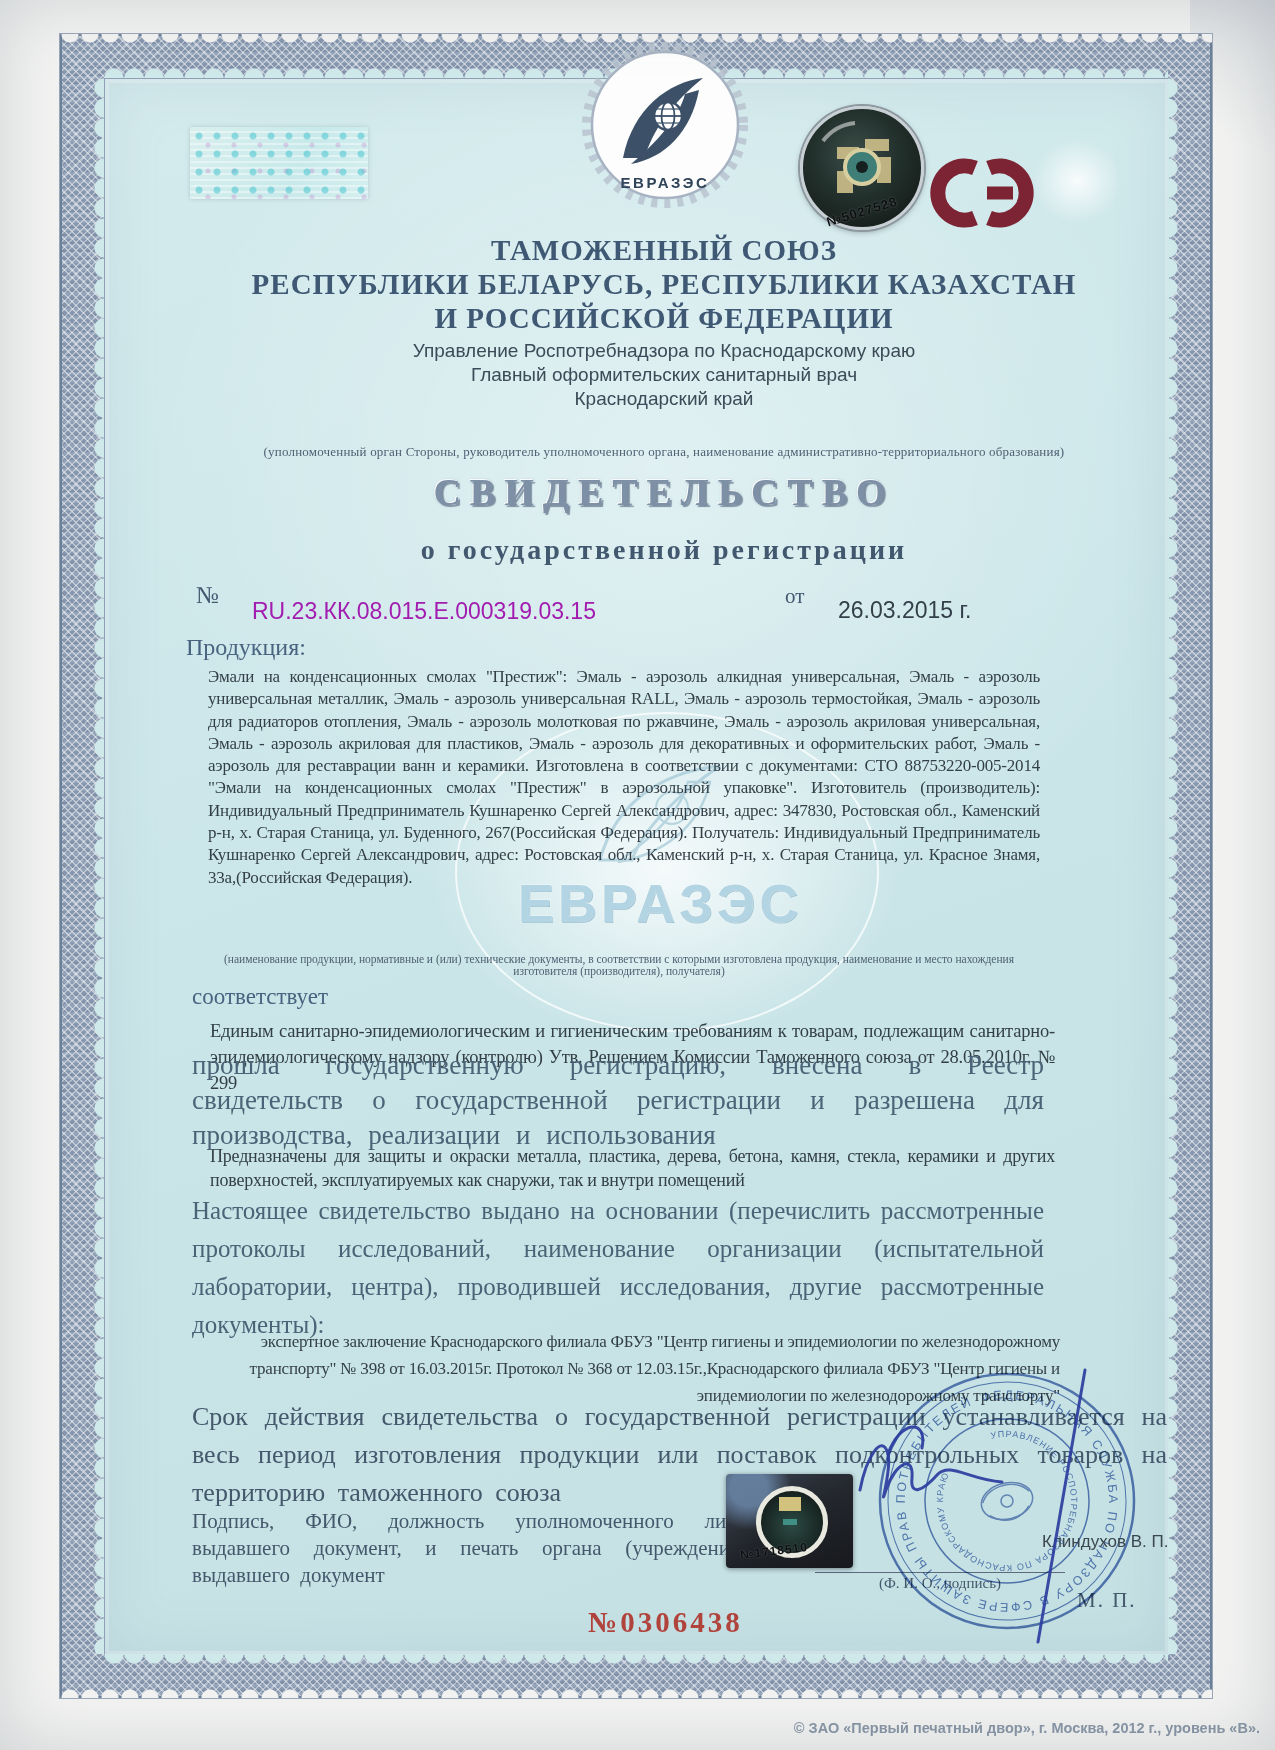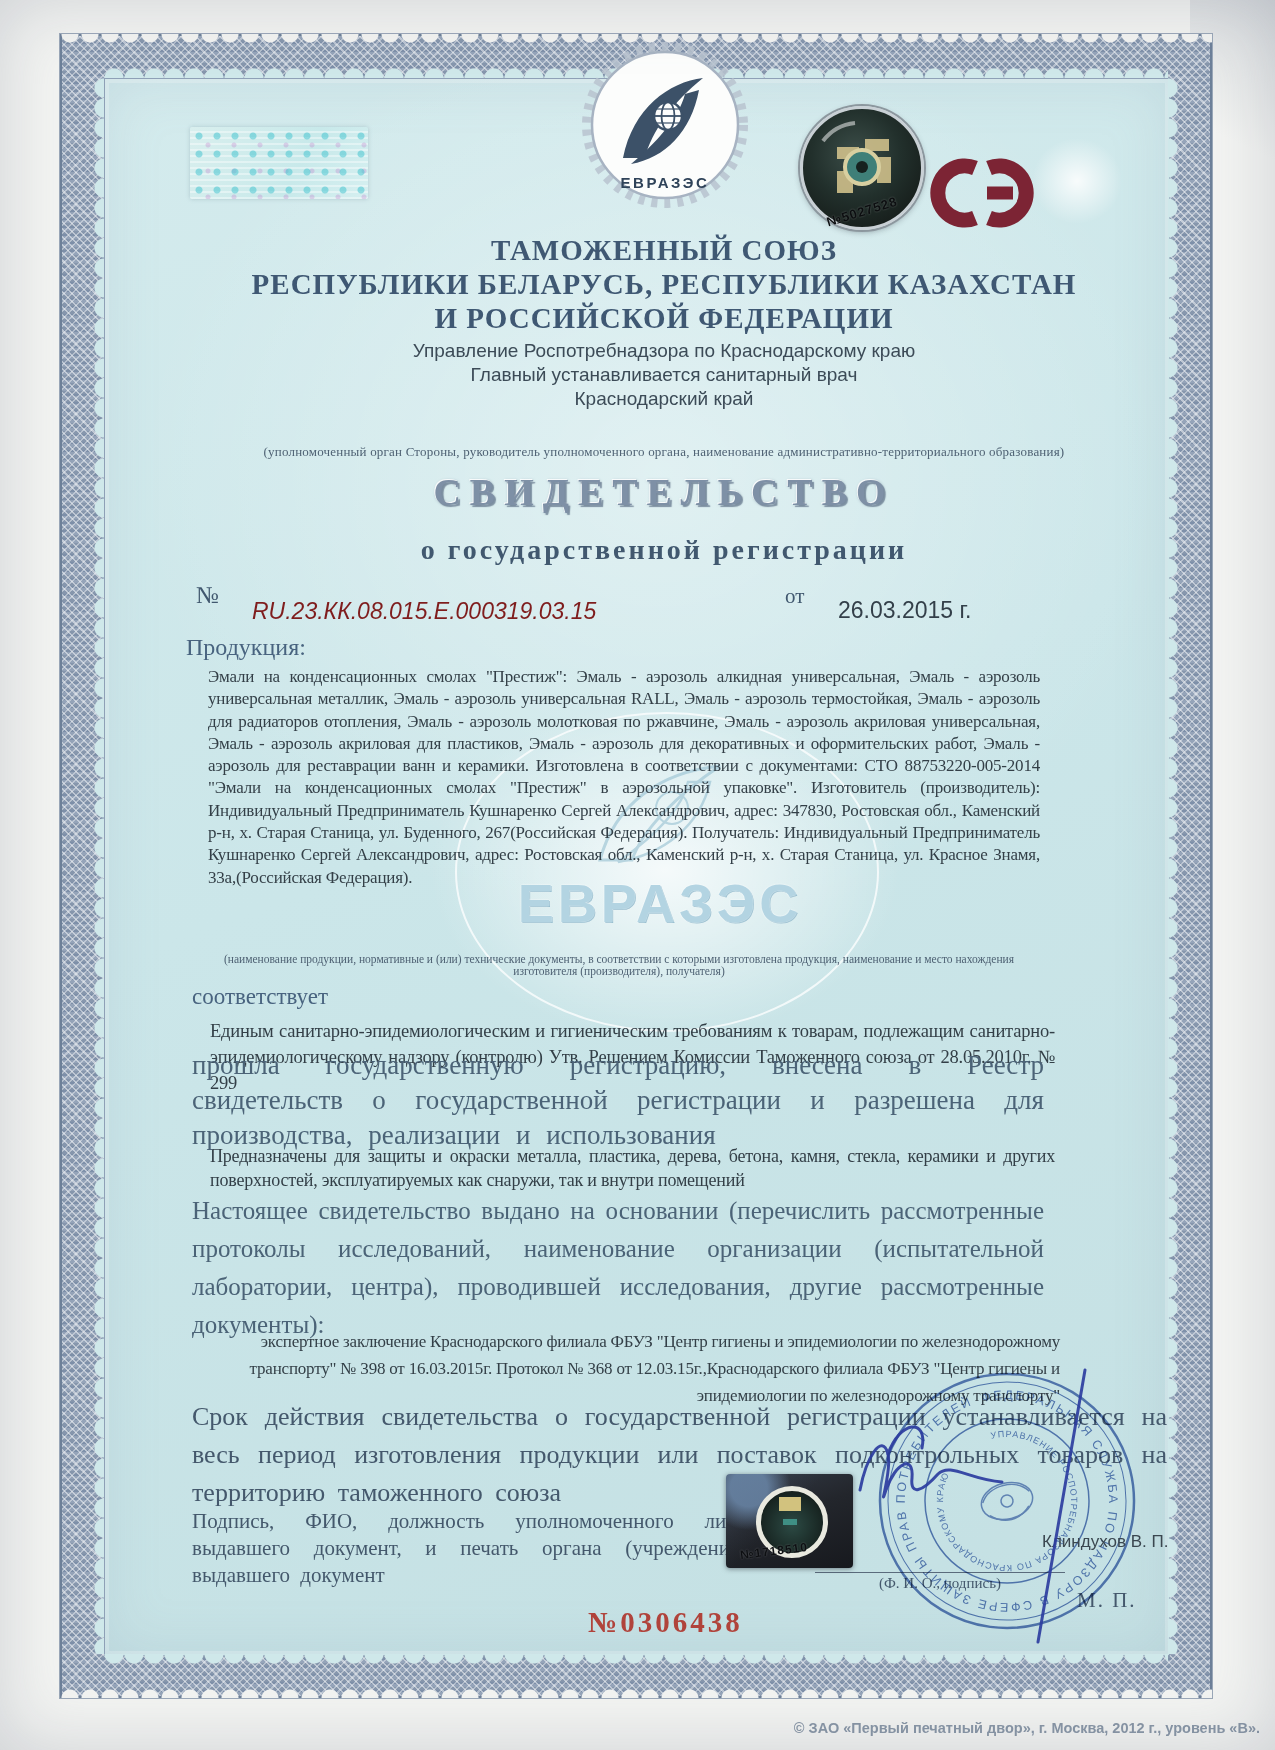--- a/index.html
+++ b/index.html
@@ -51,21 +51,21 @@
   .title1{top:234px;font-size:29px;letter-spacing:1px;}
   .title2{top:268px;font-size:29px;letter-spacing:1px;}
   .title3{top:302px;font-size:29px;letter-spacing:1px;}
   .auth{font-family:"Liberation Sans","DejaVu Sans",sans-serif;font-weight:normal;color:#3c4b57;font-size:19px;}
   .auth1{top:340px;}.auth2{top:364px;}.auth3{top:388px;}
   .auth-note{top:444px;font-weight:normal;font-size:13px;color:#4e6173;letter-spacing:.2px;}
   .doc-title{top:470px;font-size:38px;letter-spacing:9px;color:#7e90a6;
     text-shadow:2px 2px 1px rgba(82,100,124,.65),-1px -1px 0 rgba(255,255,255,.85),0 0 3px rgba(90,110,135,.4);}
   .doc-sub{top:534px;font-size:28px;letter-spacing:3px;color:#41586f;}
   .num-label{left:196px;top:582px;font-size:24px;color:#41586f;z-index:7;}
-  .num-value{left:252px;top:598px;font-family:"Liberation Sans",sans-serif;font-size:23px;color:#7f1d1d;z-index:7;font-style:italic;}
+  .num-value{left:252px;top:598px;font-family:"Liberation Sans",sans-serif;font-size:23px;color:#a21caf;z-index:7;}
   .date-label{left:785px;top:584px;font-size:21px;color:#41586f;z-index:7;}
   .date-value{left:838px;top:597px;font-family:"Liberation Sans",sans-serif;font-size:23px;color:#333f49;z-index:7;}
   
   .sec-label{font-size:24px;color:#48637f;z-index:7;}
   .p-sans{font-family:Liberation Serif, serif;color:#333f47;text-align:justify;letter-spacing:-.2px;z-index:7;}
   .p-serif{color:#4b6377;text-align:justify;z-index:7;}
   .prod-label{left:186px;top:634px;}
   .prod-text{left:208px;top:666px;width:832px;font-size:17px;line-height:22.3px;}
   .prod-note{left:192px;top:953px;width:854px;font-size:11.5px;color:#4e6173;text-align:center;z-index:7;}
   .comp-label{left:192px;top:984px;font-size:23px;}
@@ -157,21 +157,21 @@
     <path d="M50,22 A27,27 0 1 0 50,72" fill="none" stroke="#7c2434" stroke-width="15"></path>
     <path d="M64,22 A27,27 0 1 1 64,72" fill="none" stroke="#7c2434" stroke-width="15"></path>
     <line x1="62" y1="47" x2="88" y2="47" stroke="#7c2434" stroke-width="13"></line>
   </svg>
   <div class="abs glare"></div>
 
   <div class="abs t-center title1">ТАМОЖЕННЫЙ СОЮЗ</div>
   <div class="abs t-center title2">РЕСПУБЛИКИ БЕЛАРУСЬ, РЕСПУБЛИКИ КАЗАХСТАН</div>
   <div class="abs t-center title3">И РОССИЙСКОЙ ФЕДЕРАЦИИ</div>
   <div class="abs t-center auth auth1">Управление Роспотребнадзора по Краснодарскому краю</div>
-  <div class="abs t-center auth auth2">Главный устанавливается санитарный врач</div>
+  <div class="abs t-center auth auth2">Главный оформительских санитарный врач</div>
   <div class="abs t-center auth auth3">Краснодарский край</div>
   <div class="abs t-center auth-note">(уполномоченный орган Стороны, руководитель уполномоченного органа, наименование административно-территориального образования)</div>
 
   <div class="abs t-center doc-title">СВИДЕТЕЛЬСТВО</div>
   <div class="abs t-center doc-sub">о государственной регистрации</div>
 
   <div class="abs num-label">№</div>
   <div class="abs num-value">RU.23.КК.08.015.Е.000319.03.15</div>
   <div class="abs date-label">от</div>
   <div class="abs date-value">26.03.2015 г.</div>

